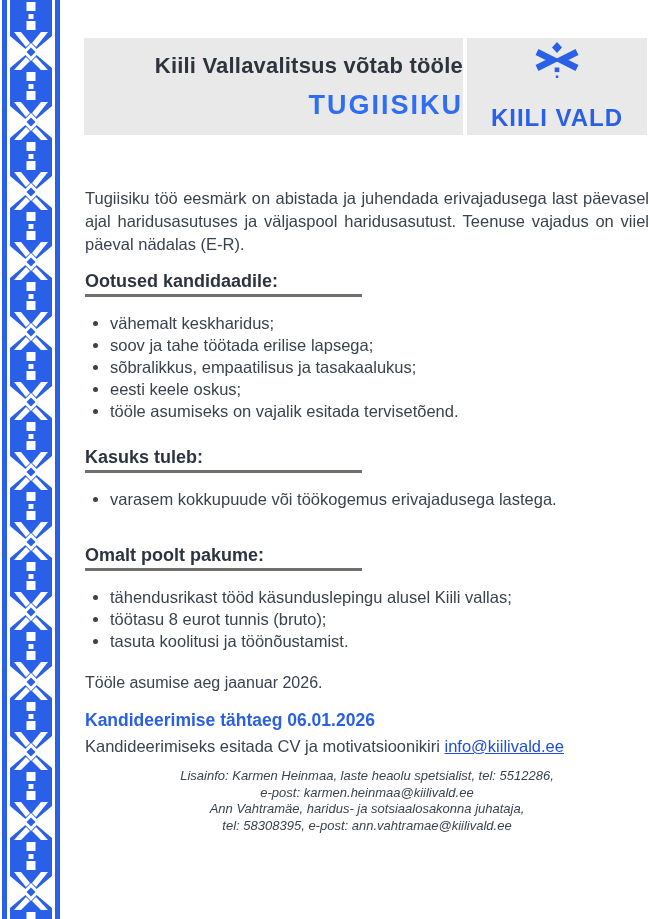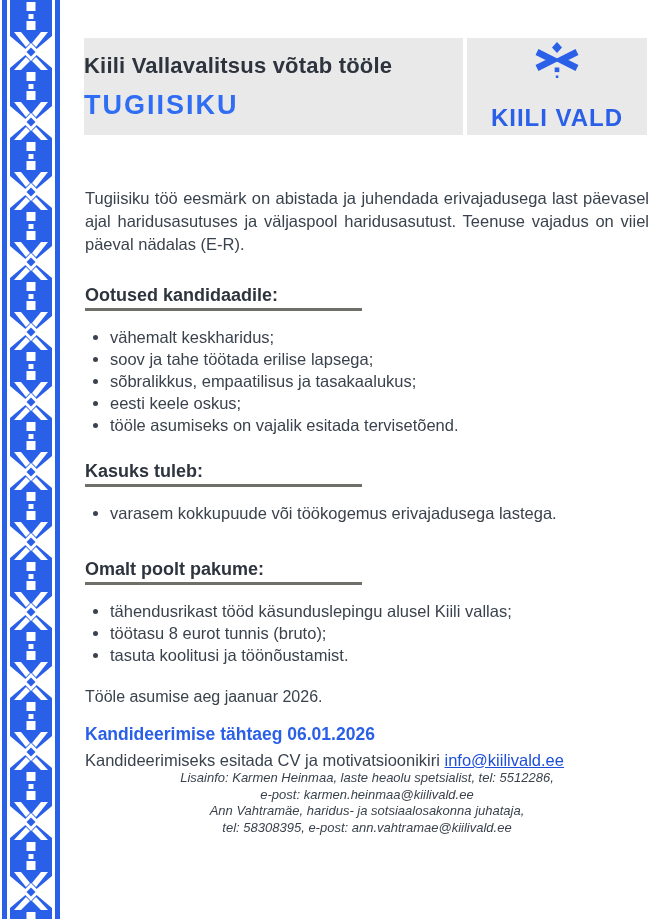--- a/index.html
+++ b/index.html
@@ -18,21 +18,21 @@
   
   .header {
     margin:38px 3px 0 22px;
     height:97px;
     background:#e9e9e9;
     display:flex;
   }
   .header-left {
     width:379px;
     display:flex; flex-direction:column;
-    justify-content:center; align-items:flex-start;
+    justify-content:center; align-items:flex-end;
     gap:11px;
   }
   .header-subtitle {
     font-size:22px; font-weight:700; color:#2d343e; letter-spacing:0.2px;
   }
   .header-title {
     font-size:27px; font-weight:800; color:#2f6df4; letter-spacing:2px;
   }
   .header-divider { width:4px; background:#ffffff; }
   .header-right {
@@ -52,39 +52,40 @@
     font-size:16.5px; line-height:23px;
     text-align:justify;
   }
   .section-heading {
     width:277px;
     font-size:18px; font-weight:700; color:#2d343e;
     line-height:20px;
     padding-bottom:3px;
     border-bottom:3px solid #70706a;
   }
-  .sec1 { margin-top:29px; }
+  .sec1 { margin-top:15px; }
   .sec2 { margin-top:25px; }
   .sec3 { margin-top:35px; }
   ul.bullets {
     margin-top:15px;
     padding-left:25px;
     list-style:disc;
   }
   ul.bullets li {
     font-size:16.5px; line-height:22px;
   }
   .start-date { margin-top:22px; font-size:16px; }
   .deadline {
     margin-top:18px;
     font-size:17.5px; font-weight:700; color:#2a5fe8;
   }
   .apply-line { margin-top:6px; font-size:16.5px; }
   .apply-line a { color:#1d4ed8; text-decoration:underline; }
   .footer {
+    margin-top:12px;
     text-align:center;
     font-style:italic;
     font-size:13px; line-height:16.5px;
     color:#3a434d;
   }
 </style>
 </head>
 <body>
 
 <div class="page">

